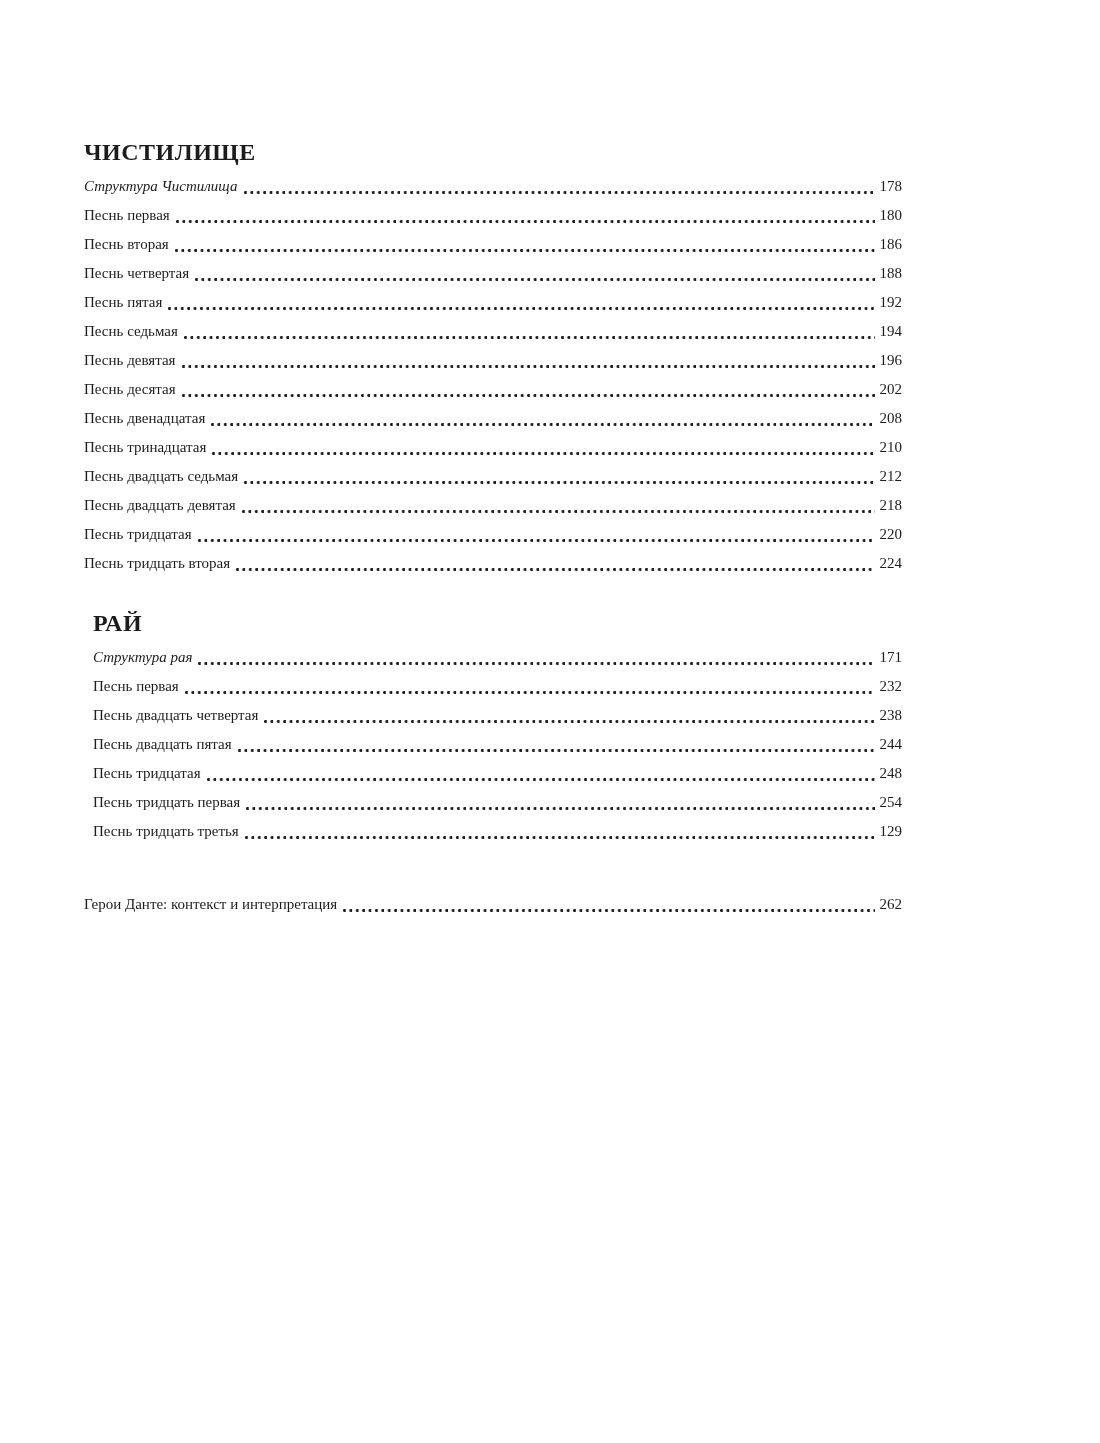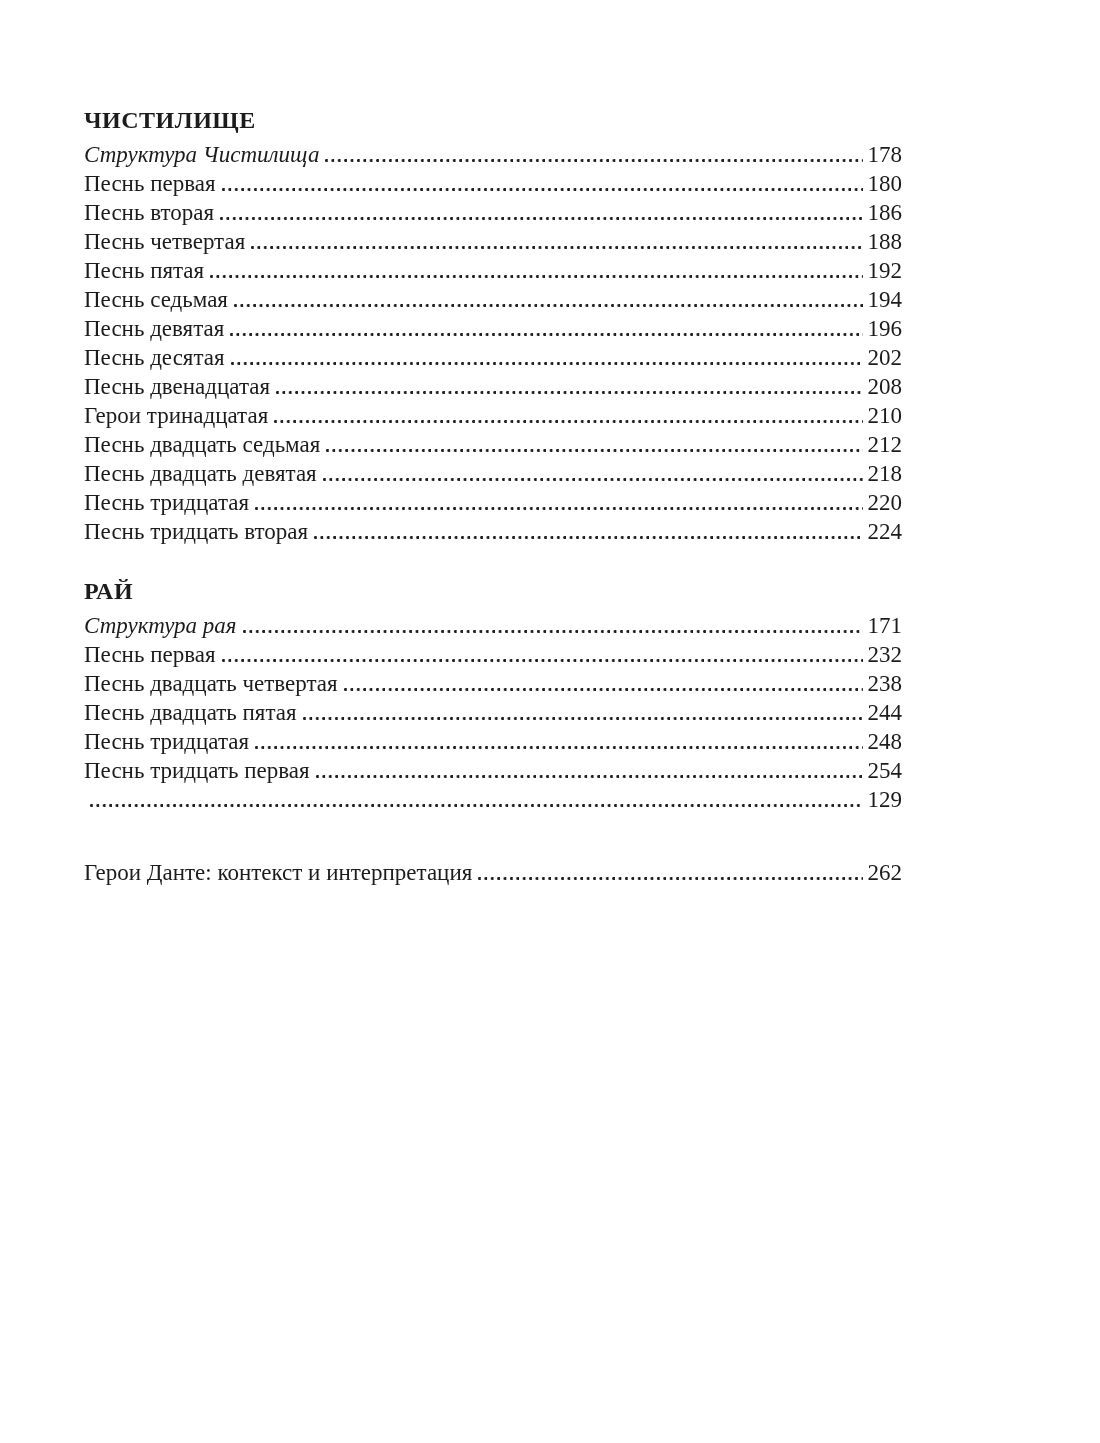--- a/index.html
+++ b/index.html
@@ -11,37 +11,38 @@
     width: 1100px;
     height: 1443px;
     position: relative;
     font-family: "Liberation Serif", "DejaVu Serif", serif;
     color: #1c1c1c;
     overflow: hidden;
   }
   .page {
     position: absolute;
     left: 84px;
-    top: 106px;
+    top: 138px;
     width: 818px;
   }
   .toc-header {
     margin: 0 0 5px 0;
     font-size: 24px;
     line-height: 29px;
     font-weight: bold;
     letter-spacing: 0.5px;
   }
   .toc-section + .toc-section {
     margin-top: 31px;
+    margin-left: 9px;
   }
   .row {
     display: flex;
     align-items: stretch;
-    font-size: 23px;
+    font-size: 15px;
     line-height: 29px;
     white-space: nowrap;
   }
   .row .title {
     flex: 0 0 auto;
   }
   .row.italic .title {
     font-style: italic;
   }
   .row .leader {
@@ -118,21 +119,21 @@
     <span class="num">202</span>
   </div>
 
   <div class="row">
     <span class="title">Песнь двенадцатая</span>
     <span class="leader"></span>
     <span class="num">208</span>
   </div>
 
   <div class="row">
-    <span class="title">Герои тринадцатая</span>
+    <span class="title">Песнь тринадцатая</span>
     <span class="leader"></span>
     <span class="num">210</span>
   </div>
 
   <div class="row">
     <span class="title">Песнь двадцать седьмая</span>
     <span class="leader"></span>
     <span class="num">212</span>
   </div>
 
@@ -190,20 +191,21 @@
     <span class="num">248</span>
   </div>
 
   <div class="row">
     <span class="title">Песнь тридцать первая</span>
     <span class="leader"></span>
     <span class="num">254</span>
   </div>
 
   <div class="row">
+    <span class="title">Песнь тридцать третья</span>
     <span class="leader"></span>
     <span class="num">129</span>
   </div>
 </div>
   </section>
 
   <div class="row footer-row">
     <span class="title">Герои Данте: контекст и интерпретация</span>
     <span class="leader"></span>
     <span class="num">262</span>

